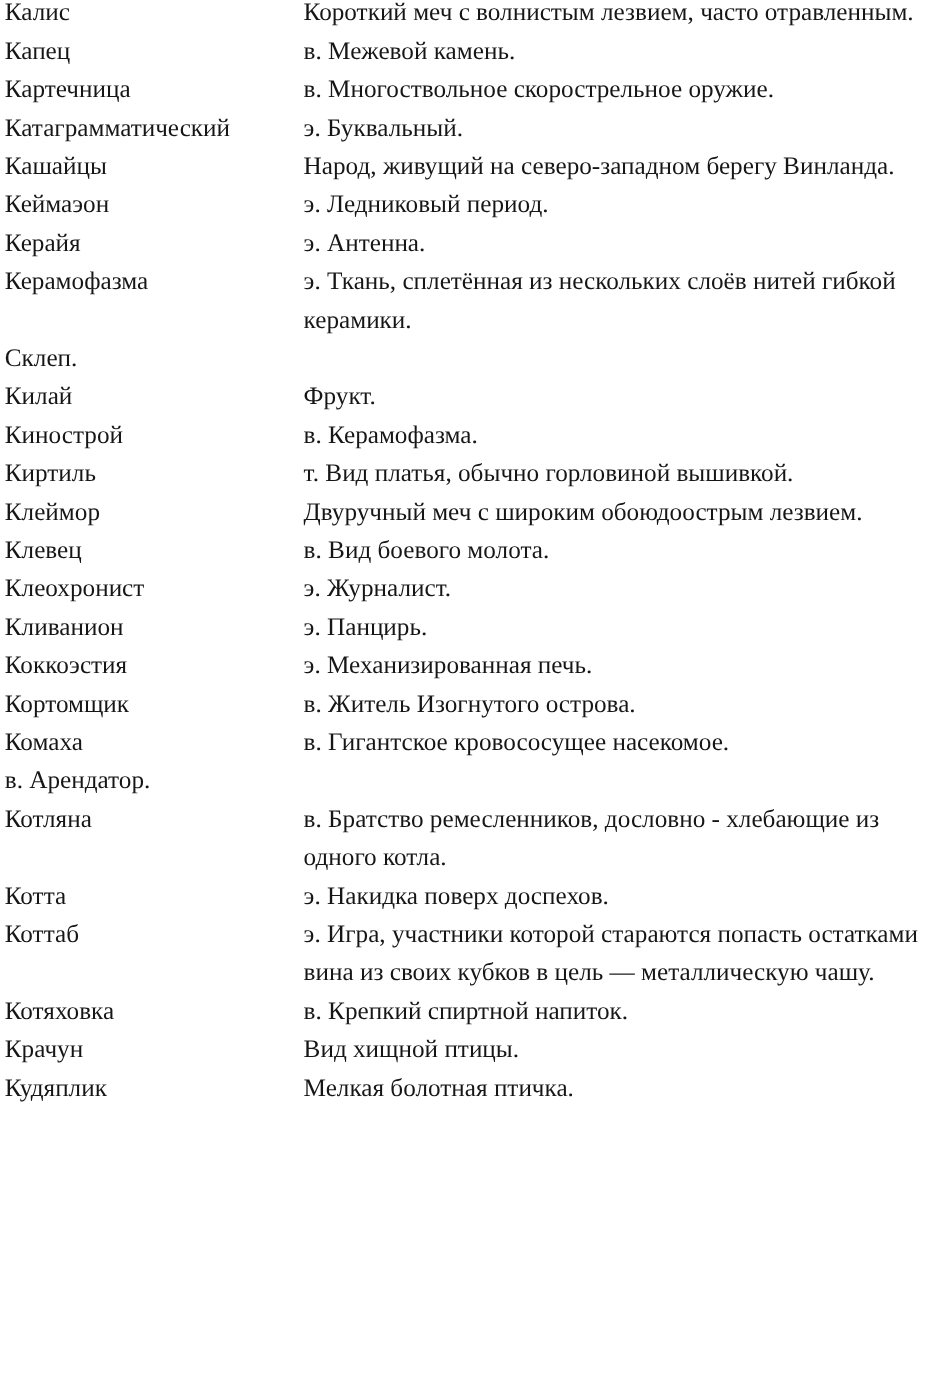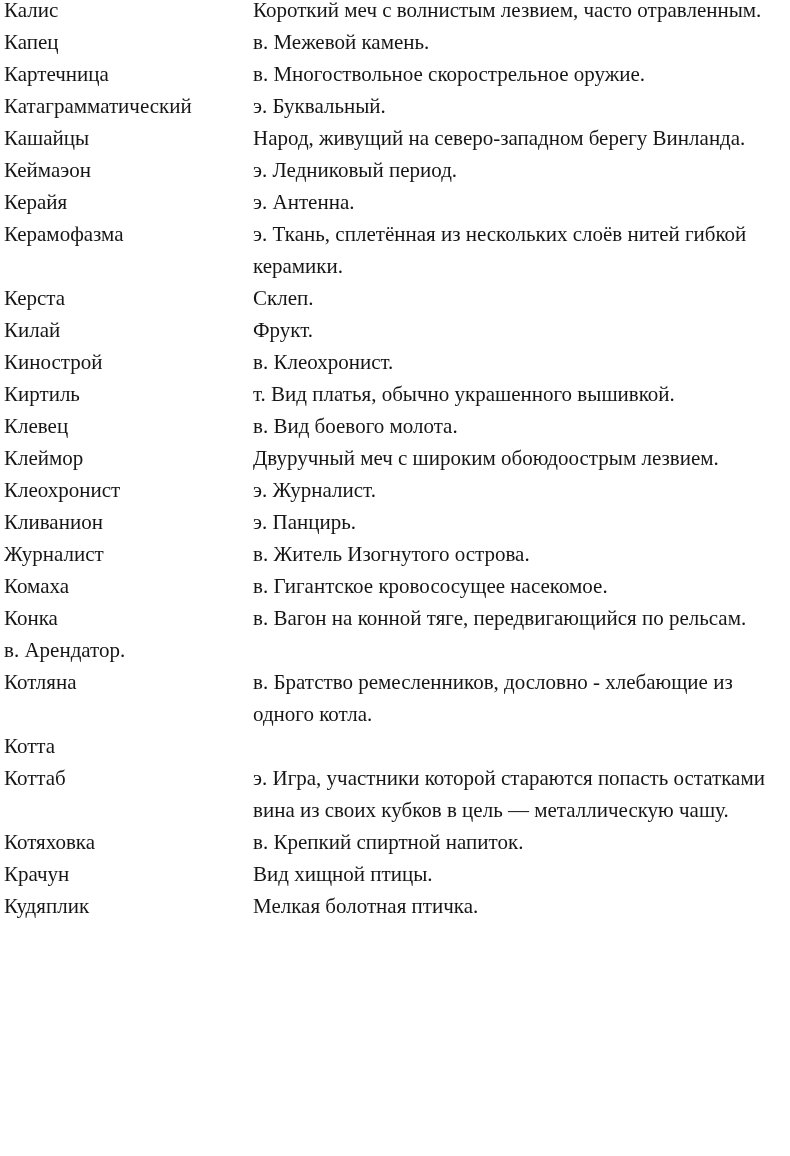--- a/index.html
+++ b/index.html
@@ -79,88 +79,88 @@
     <div class="term">Керайя</div>
     <div class="definition">э. Антенна.</div>
   </div>
 
   <div class="entry">
     <div class="term">Керамофазма</div>
     <div class="definition">э. Ткань, сплетённая из нескольких слоёв нитей гибкой керамики.</div>
   </div>
 
   <div class="entry">
-    <div class="term">Керста</div>
     <div class="definition">Склеп.</div>
   </div>
 
 
   <div class="entry">
     <div class="term">Килай</div>
     <div class="definition">Фрукт.</div>
   </div>
 
   <div class="entry">
     <div class="term">Кинострой</div>
-    <div class="definition">в. Клеохронист.</div>
+    <div class="definition">в. Керамофазма.</div>
   </div>
 
   <div class="entry">
     <div class="term">Киртиль</div>
-    <div class="definition">т. Вид платья, обычно украшенного вышивкой.</div>
+    <div class="definition">т. Вид платья, обычно горловиной вышивкой.</div>
   </div>
 
 
   <div class="entry">
-    <div class="term">Клевец</div>
-    <div class="definition">в. Вид боевого молота.</div>
+    <div class="term">Клеймор</div>
+    <div class="definition">Двуручный меч с широким обоюдоострым лезвием.</div>
   </div>
 
   <div class="entry">
-    <div class="term">Клеймор</div>
-    <div class="definition">Двуручный меч с широким обоюдоострым лезвием.</div>
+    <div class="term">Клевец</div>
+    <div class="definition">в. Вид боевого молота.</div>
   </div>
 
   <div class="entry">
     <div class="term">Клеохронист</div>
     <div class="definition">э. Журналист.</div>
   </div>
 
   <div class="entry">
     <div class="term">Кливанион</div>
     <div class="definition">э. Панцирь.</div>
   </div>
 
+  <div class="entry">
+    <div class="term">Коккоэстия</div>
+    <div class="definition">э. Механизированная печь.</div>
+  </div>
 
   <div class="entry">
-    <div class="term">Журналист</div>
+    <div class="term">Кортомщик</div>
     <div class="definition">в. Житель Изогнутого острова.</div>
   </div>
 
   <div class="entry">
     <div class="term">Комаха</div>
     <div class="definition">в. Гигантское кровососущее насекомое.</div>
   </div>
 
-  <div class="entry">
-    <div class="term">Конка</div>
-    <div class="definition">в. Вагон на конной тяге, передвигающийся по рельсам.</div>
-  </div>
 
   <div class="entry">
     <div class="definition">в. Арендатор.</div>
   </div>
 
   <div class="entry">
     <div class="term">Котляна</div>
     <div class="definition">в. Братство ремесленников, дословно - хлебающие из одного котла.</div>
   </div>
 
   <div class="entry">
     <div class="term">Котта</div>
+    <div class="definition">э. Накидка поверх доспехов.</div>
   </div>
 
   <div class="entry">
     <div class="term">Коттаб</div>
     <div class="definition">э. Игра, участники которой стараются попасть остатками вина из своих кубков в цель — металлическую чашу.</div>
   </div>
 
   <div class="entry">
     <div class="term">Котяховка</div>
     <div class="definition">в. Крепкий спиртной напиток.</div>

